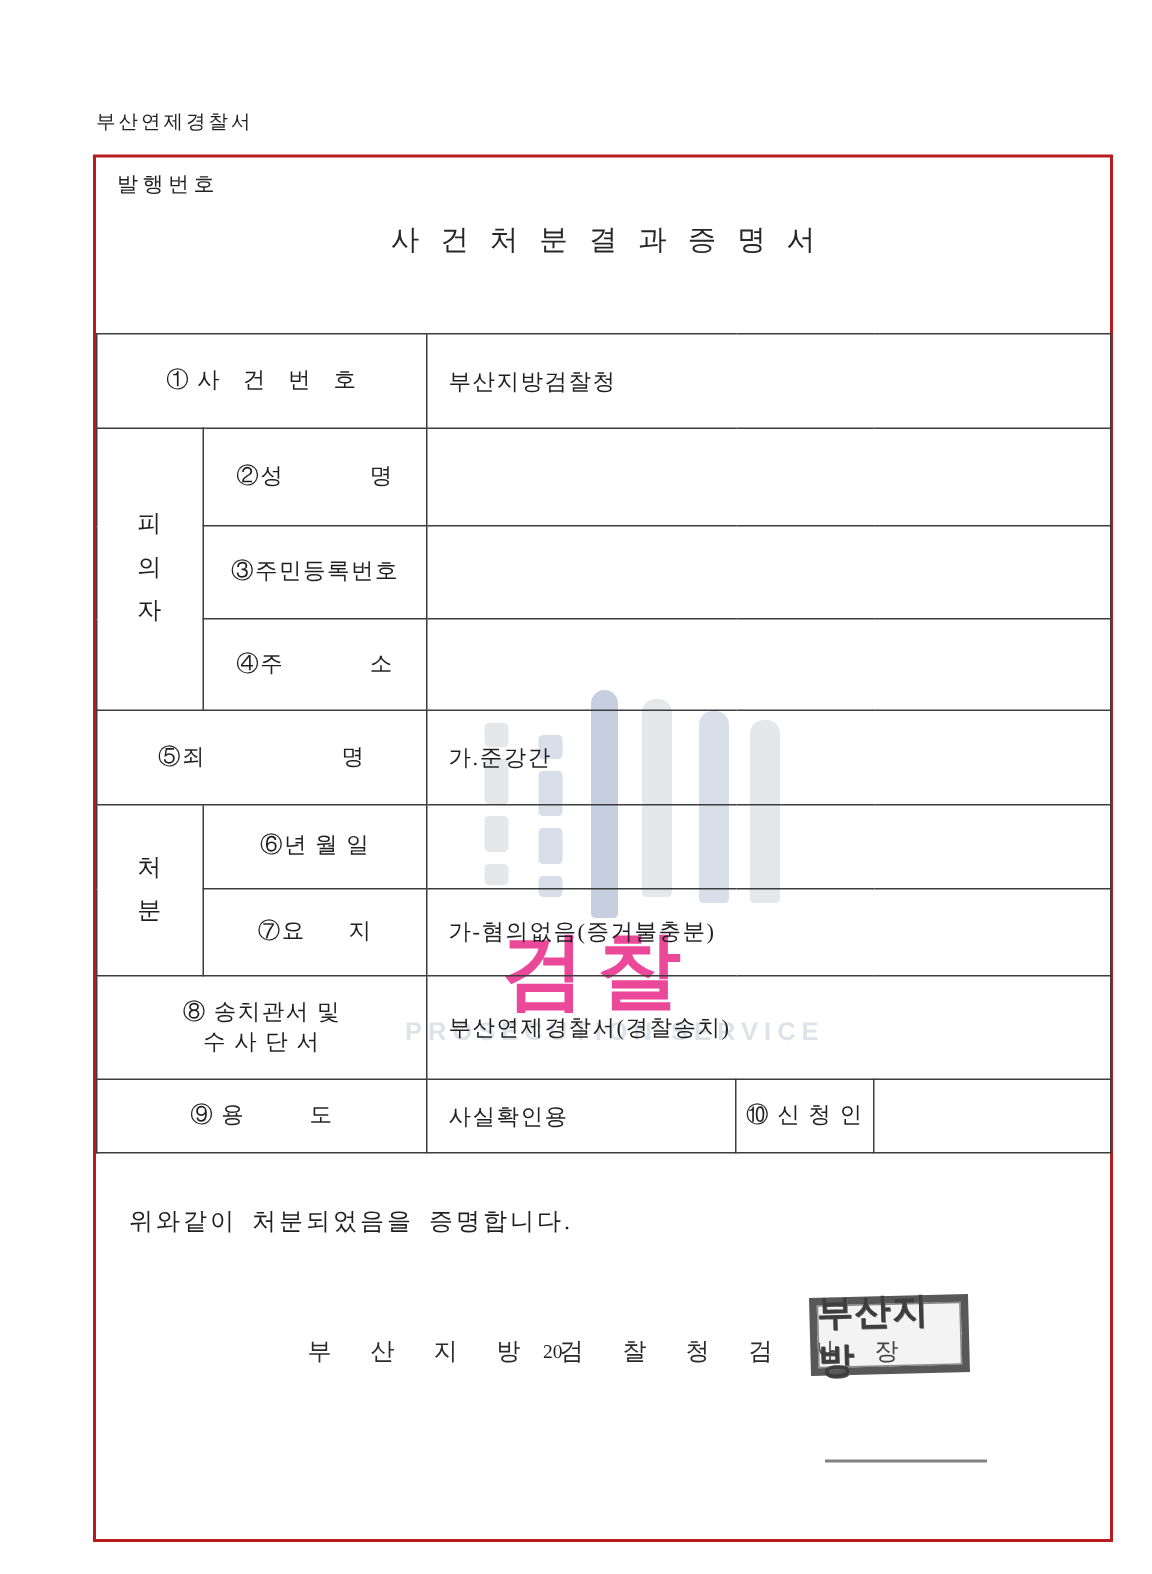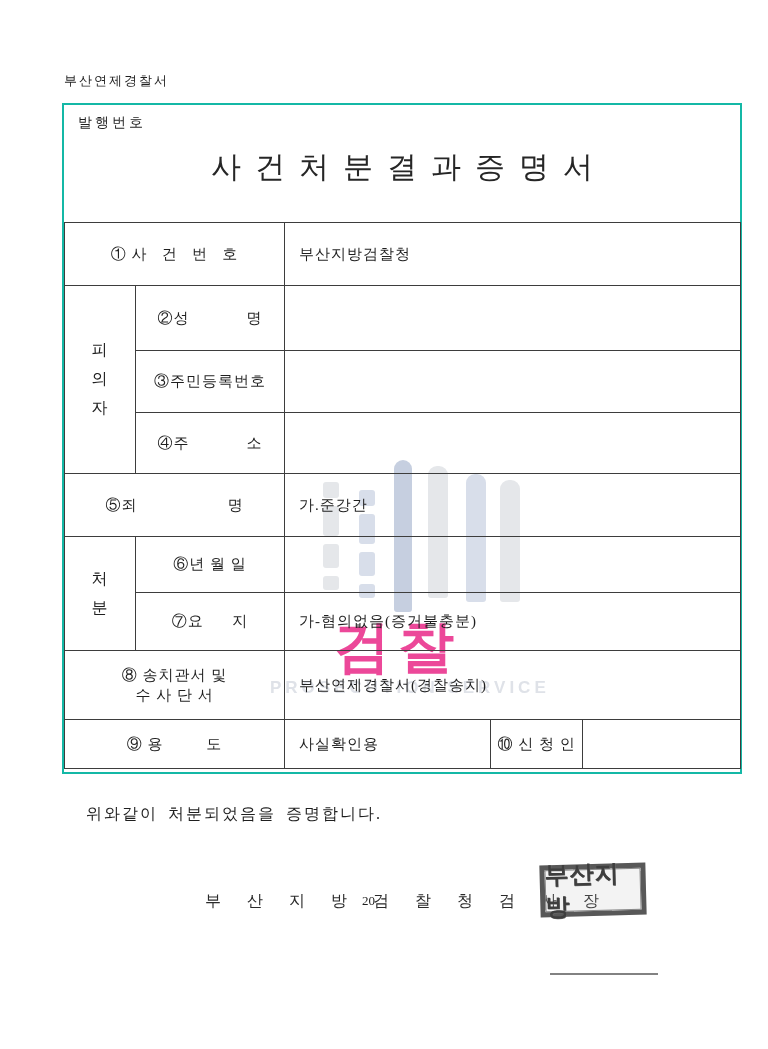--- a/index.html
+++ b/index.html
@@ -17,25 +17,25 @@
   .c-dark  { background:#c6cfe0; }
   .wm-kr { position:absolute; left:64px; top:158px; font-size:56px; font-weight:bold;
            letter-spacing:8px; color:#ec4899; font-family:Liberation Serif, serif; }
   .wm-en { position:absolute; left:0px; top:226px; font-size:17px; font-weight:bold;
            letter-spacing:4px; color:#dfe2e8; font-family:"Liberation Sans","DejaVu Sans",sans-serif; }
 
   
   .doc-confirm { position:absolute; left:64px; top:72px; font-size:13px; letter-spacing:2px; z-index:1; }
 
   
-  .form { position:absolute; left:62px; top:103px; width:680px; height:671px;
-          border:2px solid #14b8a6; z-index:1; background:transparent; }
+  .form { position:absolute; left:62px; top:103px; width:680px; height:925px;
+          border:2px solid #b91c1c; z-index:1; background:transparent; }
   .issue-no { position:absolute; left:14px; top:9px; font-size:14px; letter-spacing:3px; }
   .doc-title { position:absolute; left:0; top:42px; width:100%; text-align:center;
-               font-size:30px; letter-spacing:14px; text-indent:14px; color:#262626; }
+               font-size:19px; letter-spacing:14px; text-indent:14px; color:#262626; }
 
   
   table.case-table { position:absolute; left:0; top:117px; width:676px;
                      border-collapse:collapse; table-layout:fixed; background:transparent; }
   .case-table td { border:1px solid #3d3d3d; font-size:15px; vertical-align:middle; background:transparent; }
   .case-table td.lbl { text-align:center; white-space:pre-wrap; letter-spacing:1px; line-height:1.35;margin-top:19px; }
   .case-table td.grp { text-align:center; white-space:pre-wrap; line-height:1.8; font-size:16px; letter-spacing:1px; }
   .case-table td.val { text-align:left; padding-left:14px; letter-spacing:1px;margin-left:24px; }
   tr.r1 { height:63px; } tr.r2 { height:65px; } tr.r3 { height:62px; }
   tr.r4 { height:61px; } tr.r5 { height:63px; } tr.r6 { height:56px; }

